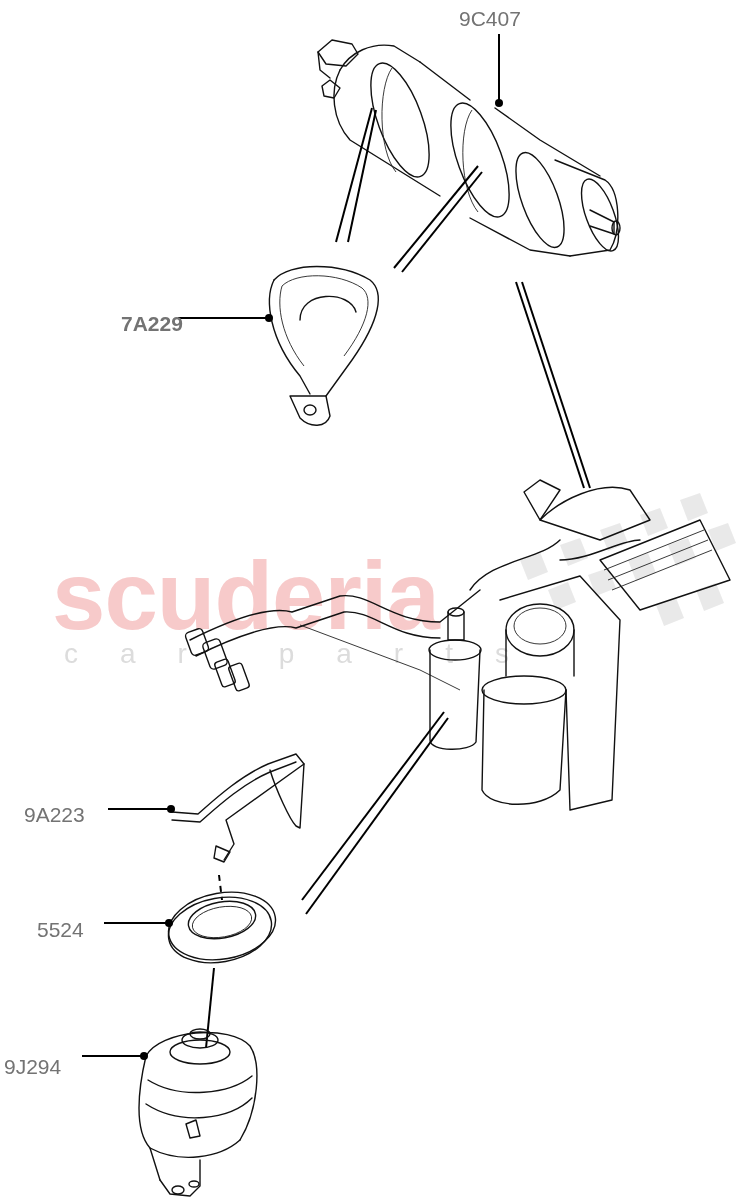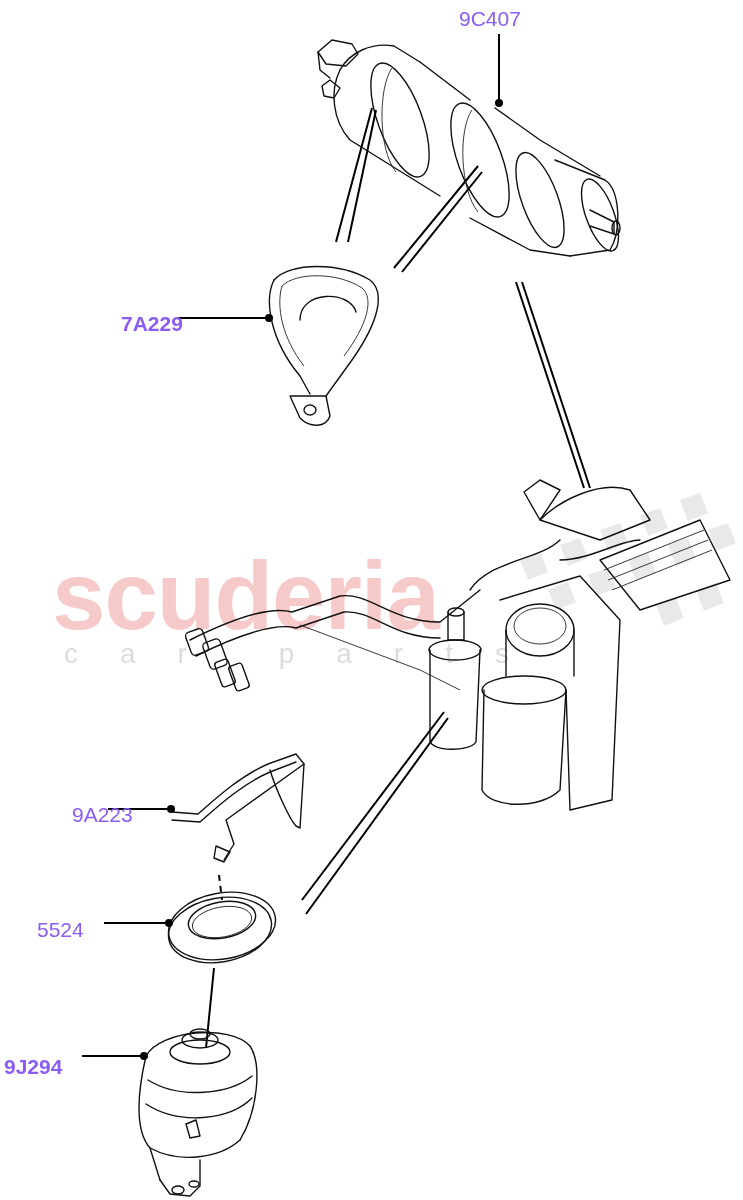--- a/index.html
+++ b/index.html
@@ -1,19 +1,19 @@
 <!DOCTYPE html>
 <html><head>
 <meta charset="utf-8">
 <style>
   html, body { margin: 0; padding: 0; background: #ffffff; }
   body { width: 743px; height: 1200px; position: relative; overflow: hidden;
          font-family: "Liberation Sans", sans-serif; }
   #diagram { position: absolute; left: 0; top: 0; width: 743px; height: 1200px; }
-  .callout-label { position: absolute; color: #8b5cf6; font-size: 21px;
+  .callout-label { position: absolute; color: #737373; font-size: 21px;
                    font-family: "Liberation Sans", sans-serif; white-space: nowrap; line-height: 1; }
   .wm-main { position: absolute; left: 52px; top: 548px; font-size: 96px; font-weight: bold;
              color: #f7caca; letter-spacing: -1px; font-family: "Liberation Sans", sans-serif; line-height: 1; }
   .wm-sub { position: absolute; left: 64px; top: 640px; font-size: 28px; color: #dcdcdc;
             letter-spacing: 42px; font-family: "Liberation Sans", sans-serif; line-height: 1; }
   .stroke { fill: none; stroke: #111; stroke-width: 1.4; stroke-linejoin: round; stroke-linecap: round; }
   .stroke-thin { fill: none; stroke: #222; stroke-width: 0.9; }
   .leader { stroke: #000; stroke-width: 2; fill: none; }
   .dot { fill: #000; }
 </style>
@@ -160,15 +160,15 @@
     <path class="stroke" d="M160,1180 L170,1194 L190,1196 L200,1186 L200,1160"></path>
     <ellipse class="stroke" cx="178" cy="1190" rx="6" ry="4"></ellipse>
     <ellipse class="stroke" cx="194" cy="1184" rx="5" ry="3"></ellipse>
   </g>
   <line class="leader" x1="82" y1="1056" x2="143" y2="1056"></line>
   <circle class="dot" cx="144" cy="1056" r="4"></circle>
 </svg>
 
 <div class="callout-label" style="left:459px; top:8px;">9C407</div>
 <div class="callout-label" style="left:121px; top:313px;font-weight:bold;">7A229</div>
-<div class="callout-label" style="left:24px; top:804px;margin-left:48px;">9A223</div>
+<div class="callout-label" style="left:24px; top:804px;">9A223</div>
 <div class="callout-label" style="left:37px; top:919px;">5524</div>
-<div class="callout-label" style="left:4px; top:1056px;font-weight:bold;">9J294</div>
+<div class="callout-label" style="left:4px; top:1056px;">9J294</div>
 
 </body></html>

